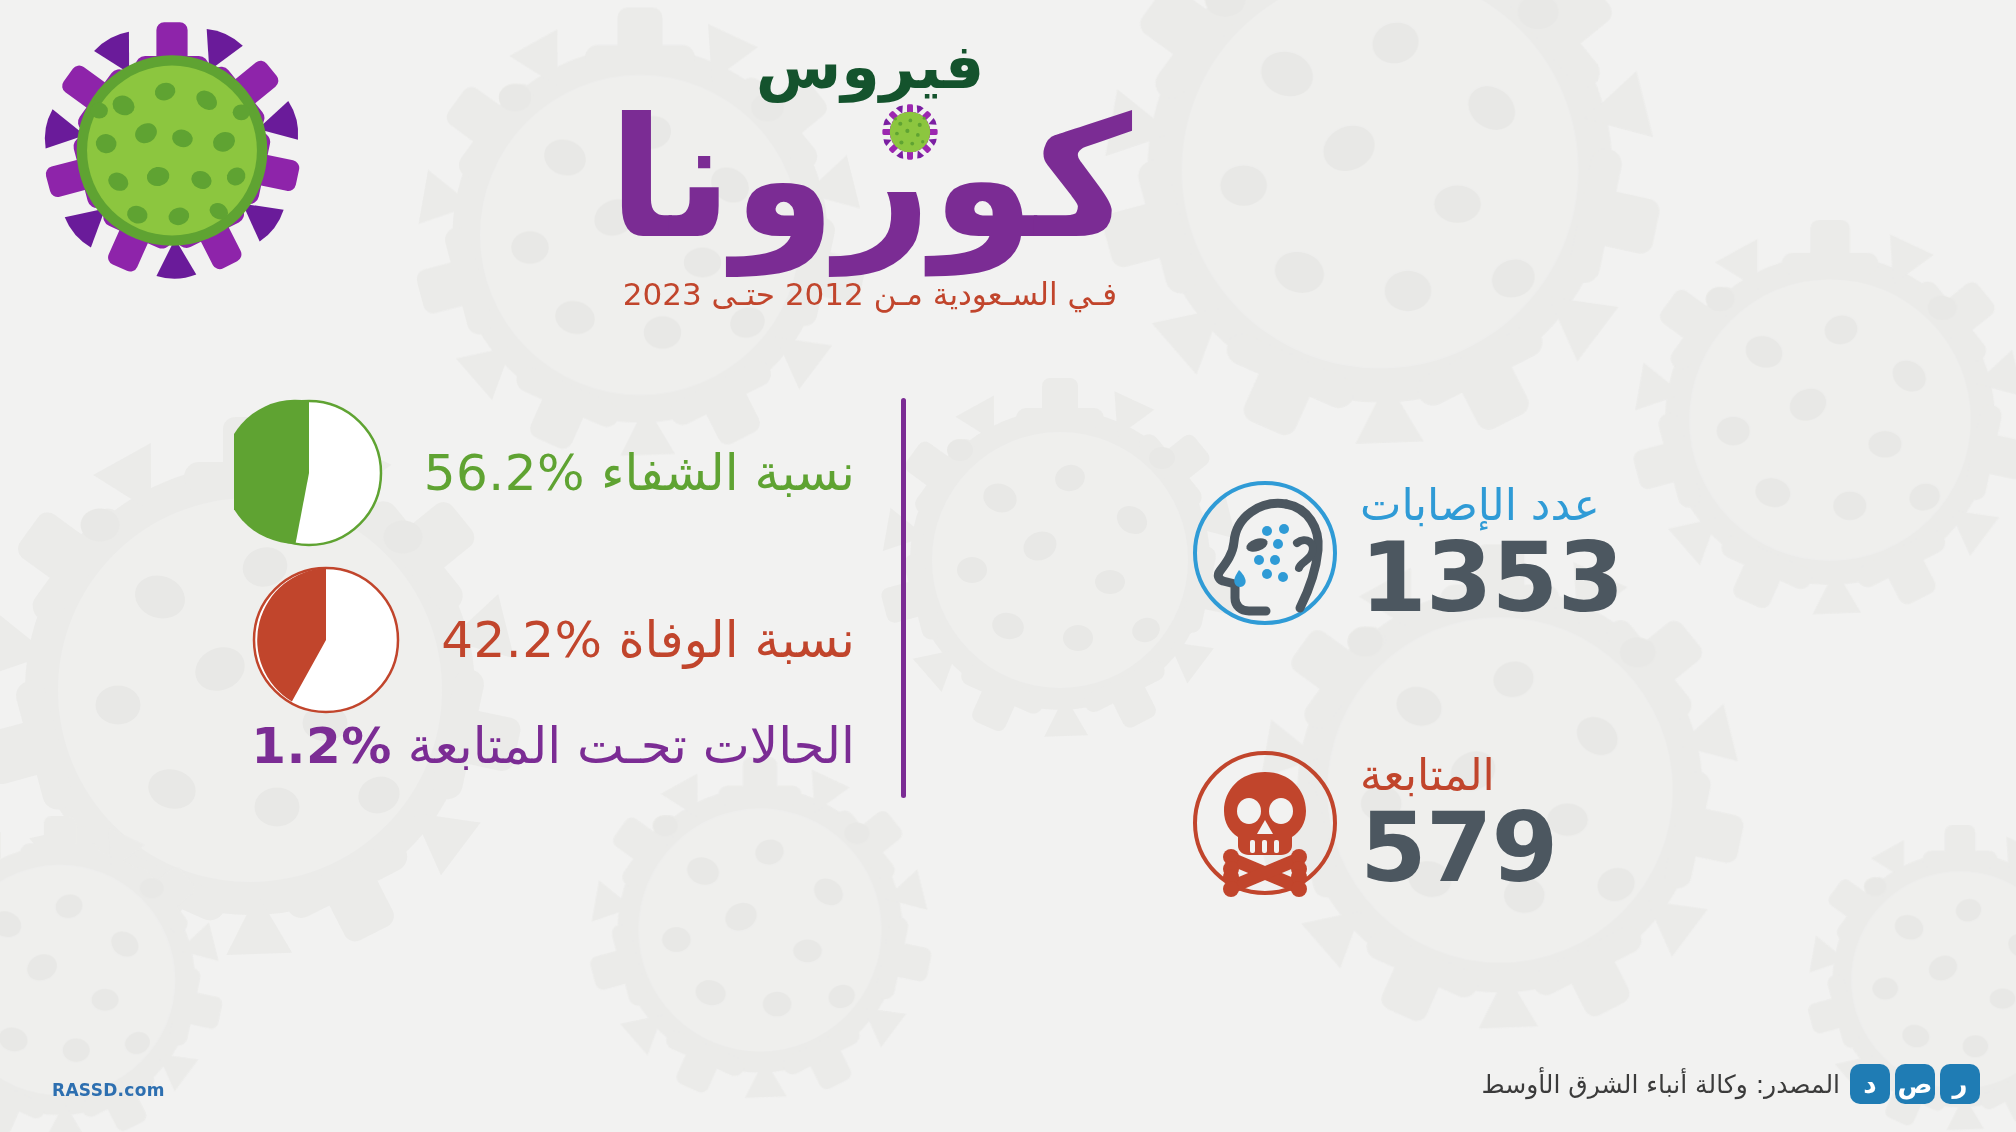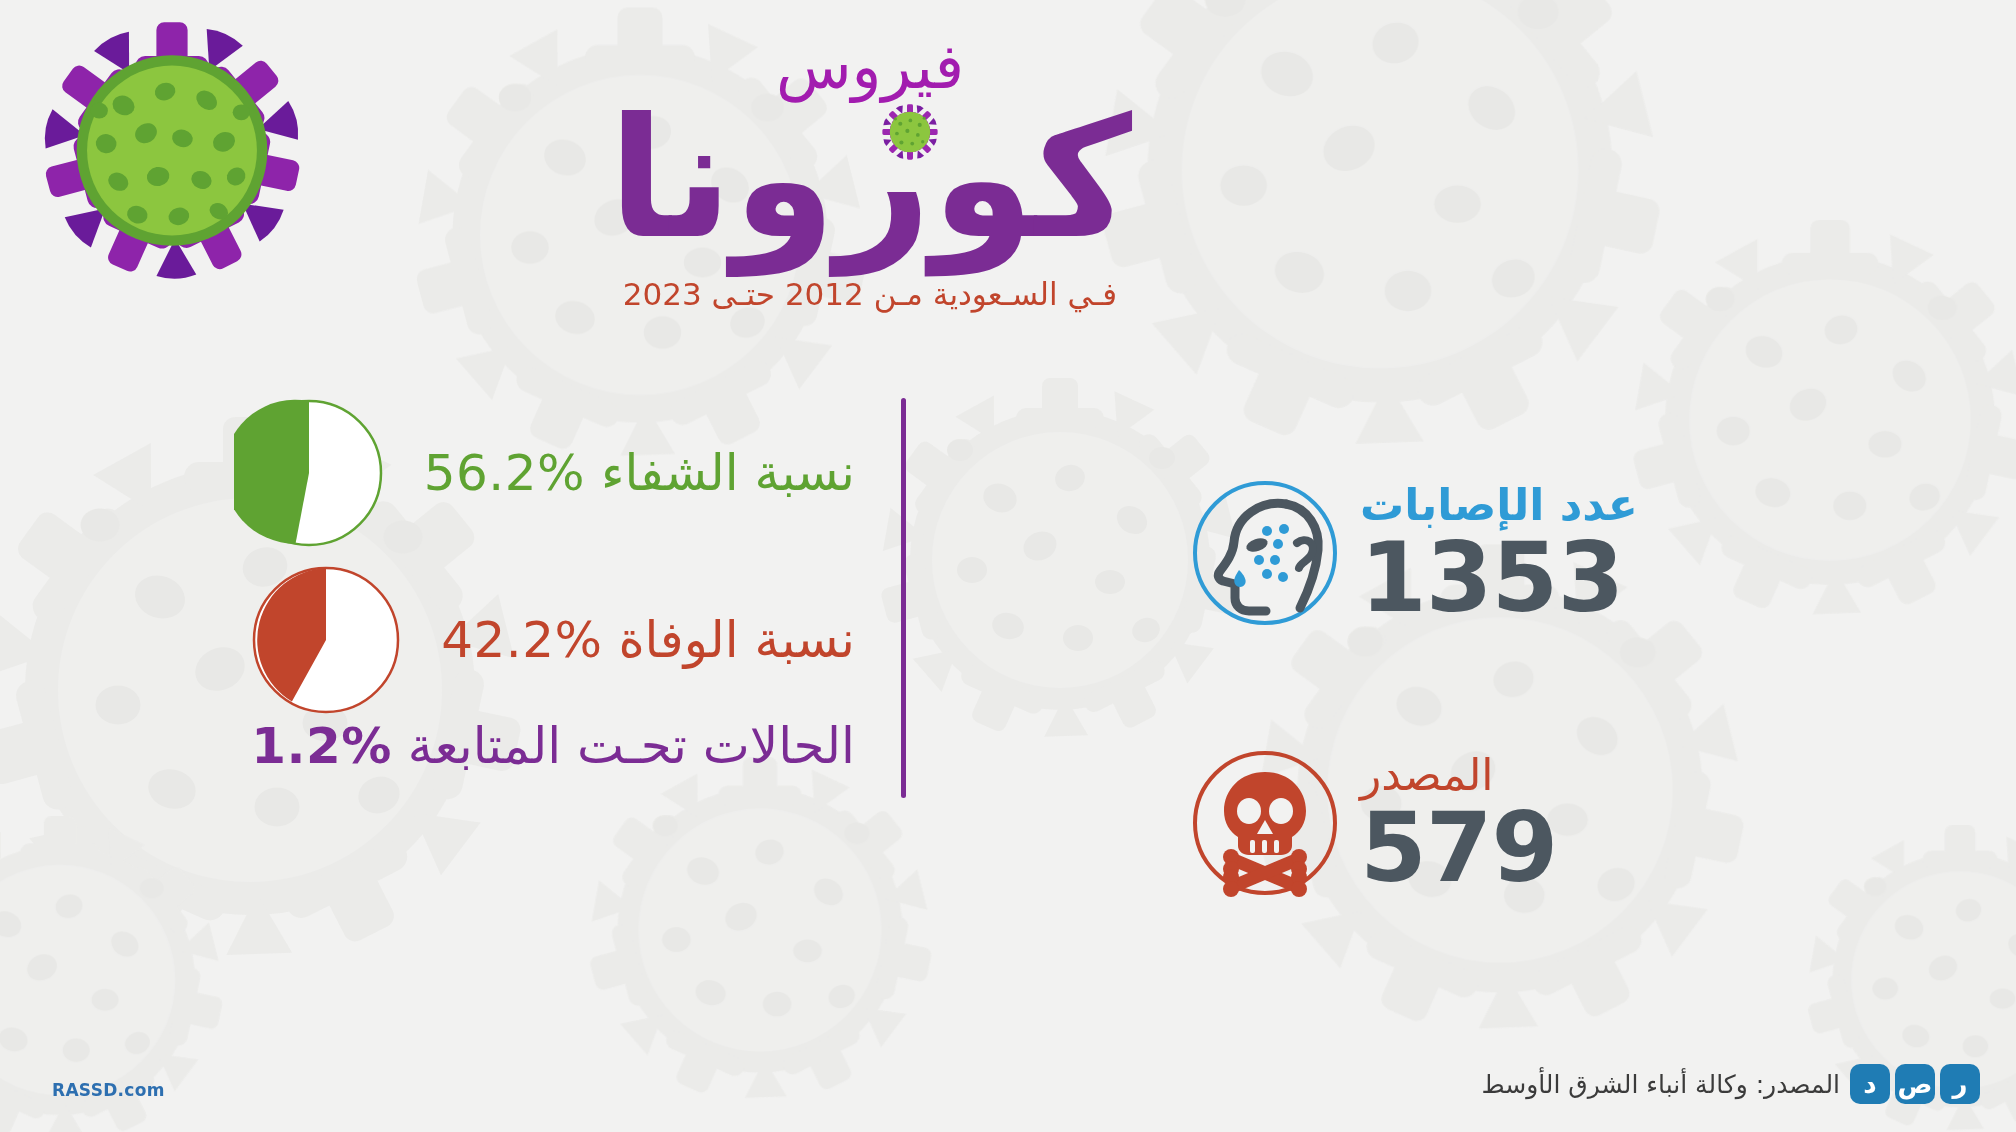--- a/index.html
+++ b/index.html
@@ -35,24 +35,24 @@
   
   .title-block {
     position: absolute;
     left: 560px;
     top: 34px;
     width: 620px;
     text-align: center;
     direction: rtl;
   }
   .title-line1 {
-    color: #a21caf;
+    color: #14532d;
     font-size: 62px;
     line-height: 66px;
-    font-weight: 400;
+    font-weight: 700;
     letter-spacing: 1px;
   }
   .title-line2-wrap {
     position: relative;
     height: 180px;
   }
   .title-line2 {
     color: #7b2c94;
     font-size: 166px;
     line-height: 186px;
@@ -116,21 +116,21 @@
   }
   .stat-value {
     font-size: 96px;
     line-height: 96px;
     font-weight: 700;
     color: #4c5760;
     letter-spacing: -1px;
     direction: ltr;
   }
   #stat-cases { left: 1190px; top: 478px; }
-  #stat-cases .stat-label { color: #2f9bd6; font-weight: bold; }
+  #stat-cases .stat-label { color: #2f9bd6; }
   #stat-deaths { left: 1190px; top: 748px; }
   #stat-deaths .stat-label { color: #c1452c; }
 
   
   .rate-row {
     position: absolute;
     display: flex;
     flex-direction: row-reverse;
     align-items: center;
     direction: rtl;
@@ -390,21 +390,21 @@
           <circle cx="41" cy="121" r="8"></circle>
         <circle cx="109" cy="109" r="8"></circle>
           <circle cx="109" cy="121" r="8"></circle>
         <circle cx="41" cy="129" r="8"></circle>
           <circle cx="41" cy="141" r="8"></circle>
         <circle cx="109" cy="129" r="8"></circle>
           <circle cx="109" cy="141" r="8"></circle>
       </g>
     </svg>
     <div class="stat-text">
-      <div class="stat-label">المصدر</div>
+      <div class="stat-label">المتابعة</div>
       <div class="stat-value">579</div>
     </div>
   </div>
 
   <div class="rate-row" id="rate-recovery">
     <svg class="rate-pie" viewBox="0 0 150 150" aria-hidden="true">
       <circle cx="75" cy="75" r="72" fill="#ffffff" stroke="#5fa332" stroke-width="2.5"></circle>
       <path d="M75,75 L75,3 A72,72 0 1 0 61.5,145.7 Z" fill="#5fa332"></path>
     </svg>
     <div class="rate-text">

